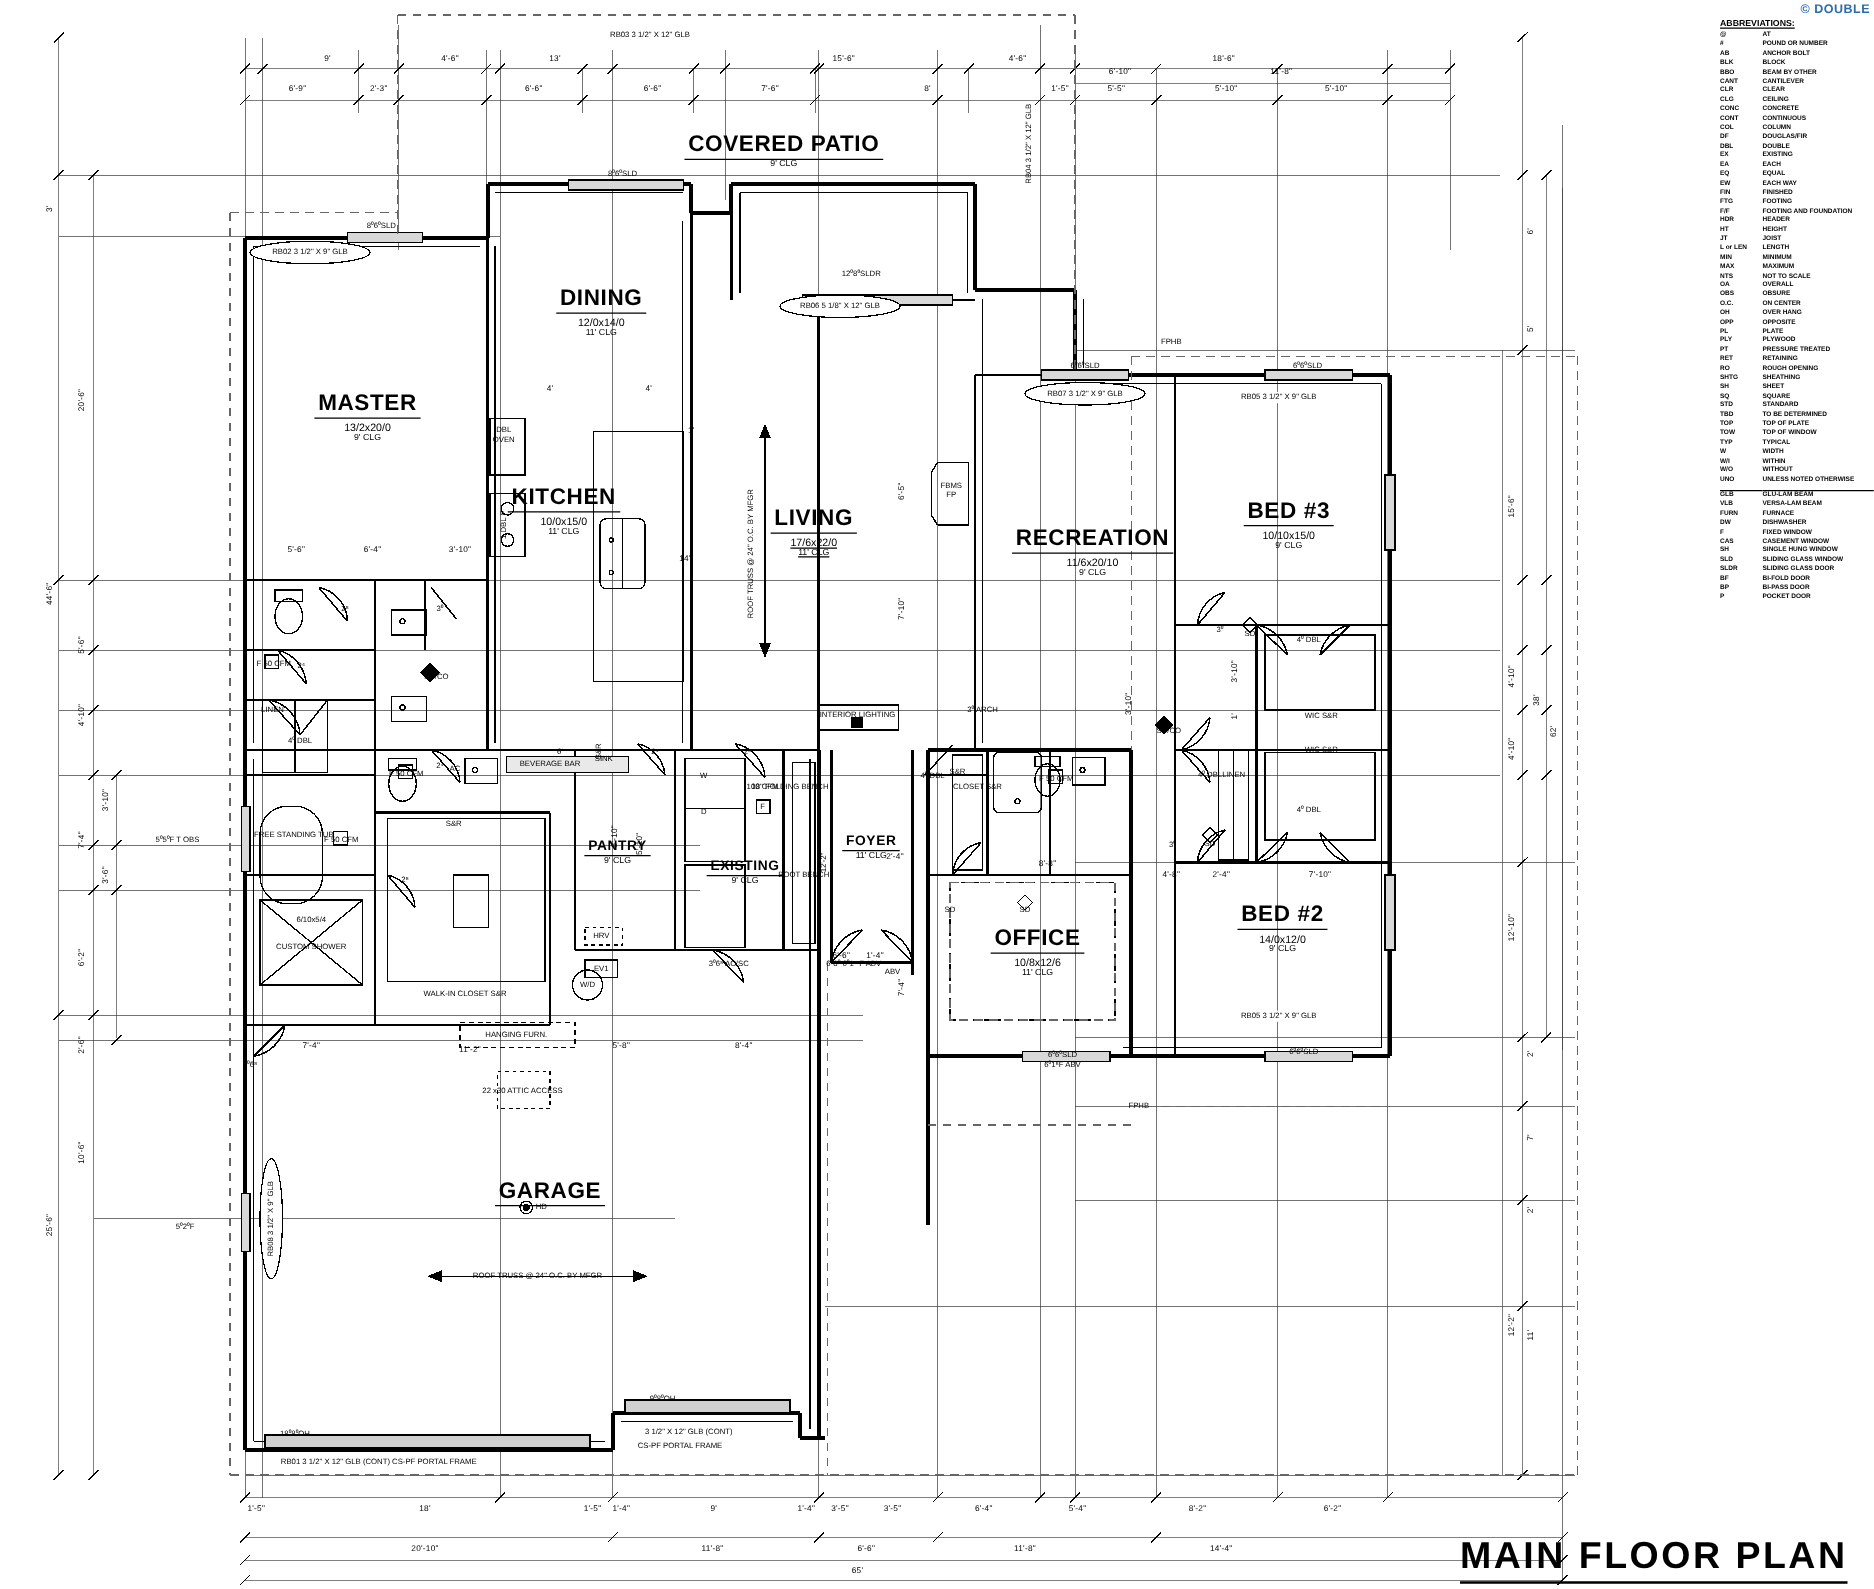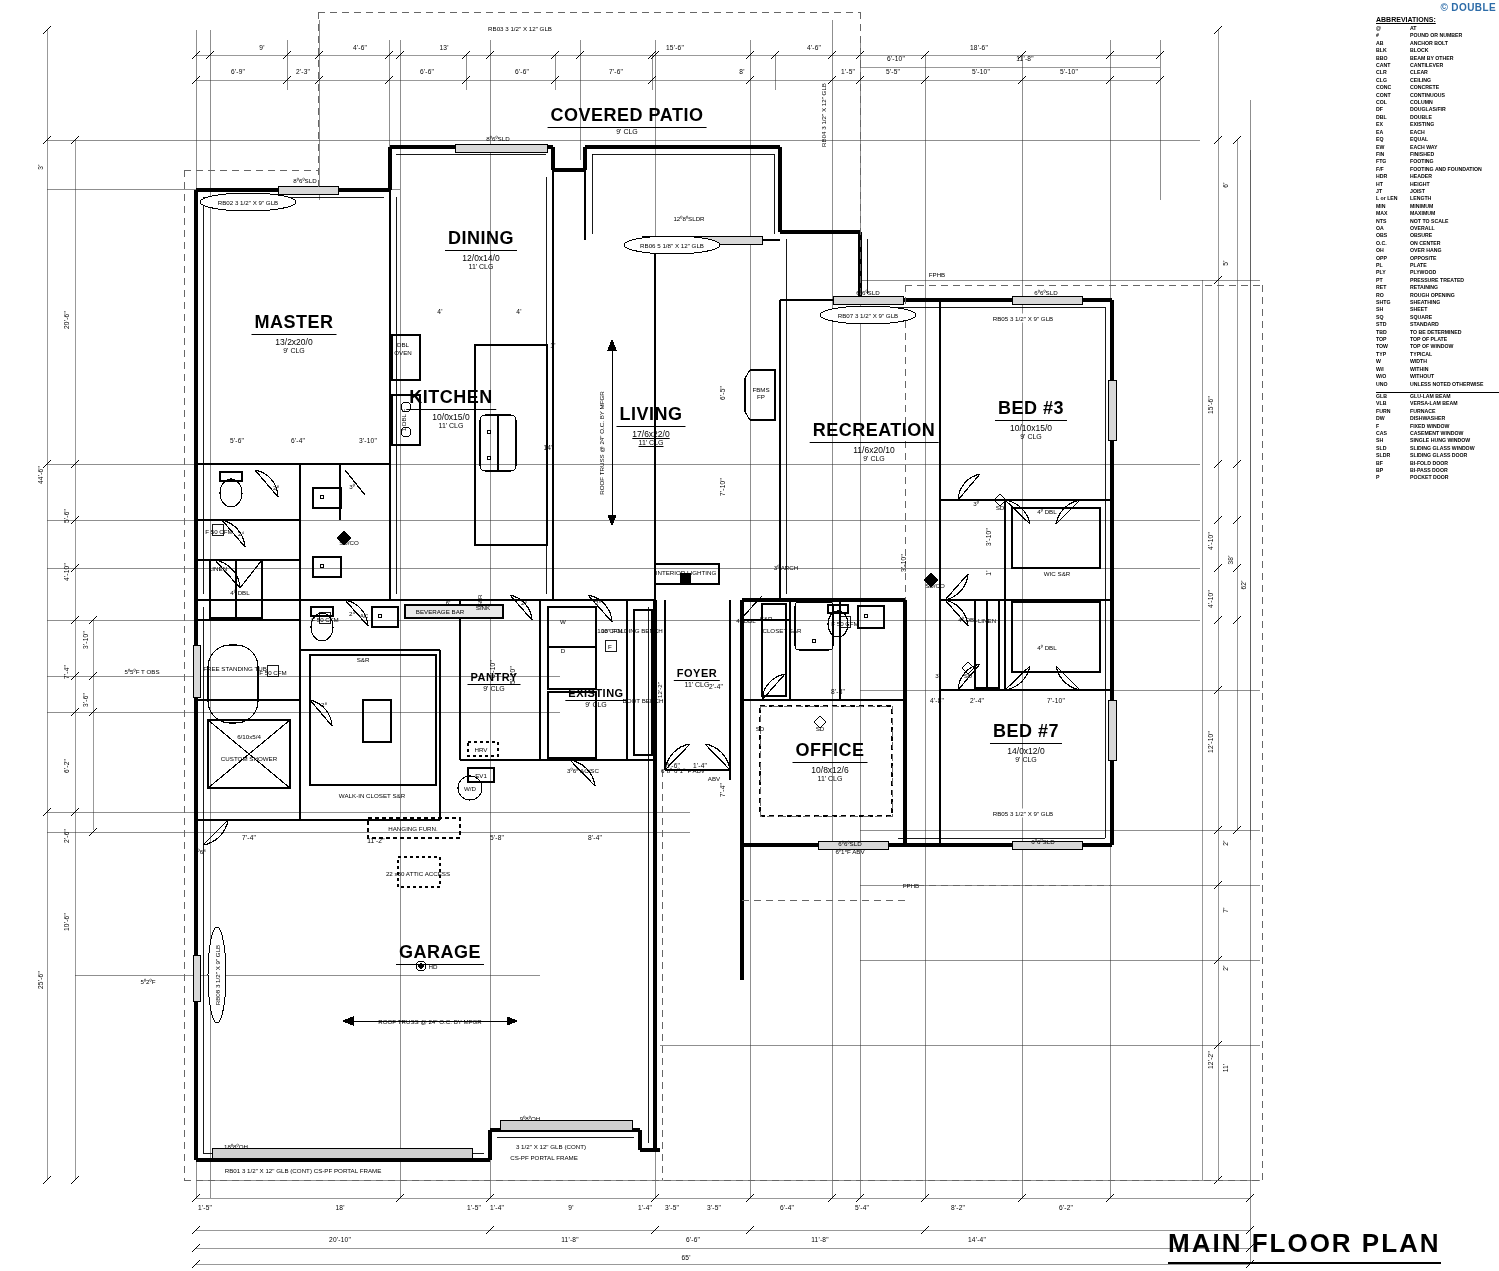--- a/index.html
+++ b/index.html
@@ -10,21 +10,21 @@
   .room .rname{font-weight:bold;font-size:18px;letter-spacing:.5px;
       border-bottom:1.6px solid #000;display:inline-block;padding:0 3px 1px 3px;}
   .room .rdim{font-size:8.5px;margin-top:2px;}
   .room .rclg{font-size:7px;margin-top:0px;}
   .room.small .rname{font-size:11px;border-bottom-width:1.2px;}
   .dim{position:absolute;font-size:6.6px;transform:translate(-50%,-50%);
        white-space:nowrap;letter-spacing:.2px;}
   .note{position:absolute;font-size:6.2px;white-space:nowrap;transform:translate(-50%,-50%);}
   .beam{position:absolute;font-size:6.2px;white-space:nowrap;transform:translate(-50%,-50%);
         background:#fff;padding:1px 3px;}
-  .title{position:absolute;font-size:26px;font-weight:bold;letter-spacing:2px;
+  .title{position:absolute;font-size:30px;font-weight:bold;letter-spacing:2px;
         border-bottom:2.5px solid #000;padding-bottom:3px;}
   
   #abbr{position:absolute;left:1372px;top:2px;width:126px;height:520px;font-size:5.2px;}
   #abbr .watermark{color:#2d6ca8;font-size:10px;font-weight:bold;text-align:right;
       letter-spacing:.4px;padding-right:2px;}
   #abbr .ahead{font-weight:bold;font-size:7px;text-decoration:underline;margin:3px 0 2px 4px;}
   #abbr table{border-collapse:collapse;width:100%;margin-left:4px;}
   #abbr td{padding:0 0 0 0;line-height:7.4px;vertical-align:top;font-weight:bold;}
   #abbr td.k{width:34px;}
   #abbr .grp{border-top:1px solid #000;}
@@ -428,21 +428,21 @@
 </svg>
 
 <div id="text-layer">
     <div class="room" style="left: 294px; top: 312px;"><div class="rname">MASTER</div><div class="rdim">13/2x20/0</div><div class="rclg">9' CLG</div></div>
     <div class="room" style="left: 451px; top: 387px;"><div class="rname">KITCHEN</div><div class="rdim">10/0x15/0</div><div class="rclg">11' CLG</div></div>
     <div class="room" style="left: 481px; top: 228px;"><div class="rname">DINING</div><div class="rdim">12/0x14/0</div><div class="rclg">11' CLG</div></div>
     <div class="room" style="left: 627px; top: 105px;"><div class="rname">COVERED  PATIO</div><div class="rclg">9' CLG</div></div>
     <div class="room" style="left: 651px; top: 404px; text-decoration: underline;"><div class="rname">LIVING</div><div class="rdim">17/6x22/0</div><div class="rclg">11' CLG</div></div>
     <div class="room" style="left: 874px; top: 420px;"><div class="rname">RECREATION</div><div class="rdim">11/6x20/10</div><div class="rclg">9' CLG</div></div>
     <div class="room" style="left: 1031px; top: 398px;"><div class="rname">BED #3</div><div class="rdim">10/10x15/0</div><div class="rclg">9' CLG</div></div>
-    <div class="room" style="left: 1026px; top: 721px;"><div class="rname">BED #7</div><div class="rdim">14/0x12/0</div><div class="rclg">9' CLG</div></div>
+    <div class="room" style="left: 1026px; top: 721px;"><div class="rname">BED #2</div><div class="rdim">14/0x12/0</div><div class="rclg">9' CLG</div></div>
     <div class="room" style="left: 830px; top: 740px;"><div class="rname">OFFICE</div><div class="rdim">10/8x12/6</div><div class="rclg">11' CLG</div></div>
     <div class="room small" style="left: 697px; top: 663px;"><div class="rname">FOYER</div><div class="rclg">11' CLG</div></div>
     <div class="room small" style="left: 494px; top: 667px;"><div class="rname">PANTRY</div><div class="rclg">9' CLG</div></div>
     <div class="room small" style="left: 596px; top: 683px;"><div class="rname">EXISTING</div><div class="rclg">9' CLG</div></div>
     <div class="room" style="left: 424px; top: 942px; margin-left: 16px;"><div class="rname">GARAGE</div></div>
     <div class="note" style="left: 403px; top: 344px;">DBL</div>
     <div class="note" style="left: 403px; top: 352px;">OVEN</div>
     <div class="note" style="left: 761px; top: 389px;">FBMS</div>
     <div class="note" style="left: 761px; top: 396px;">FP</div>
     <div class="note" style="left: 937px; top: 274px;">FPHB</div>

